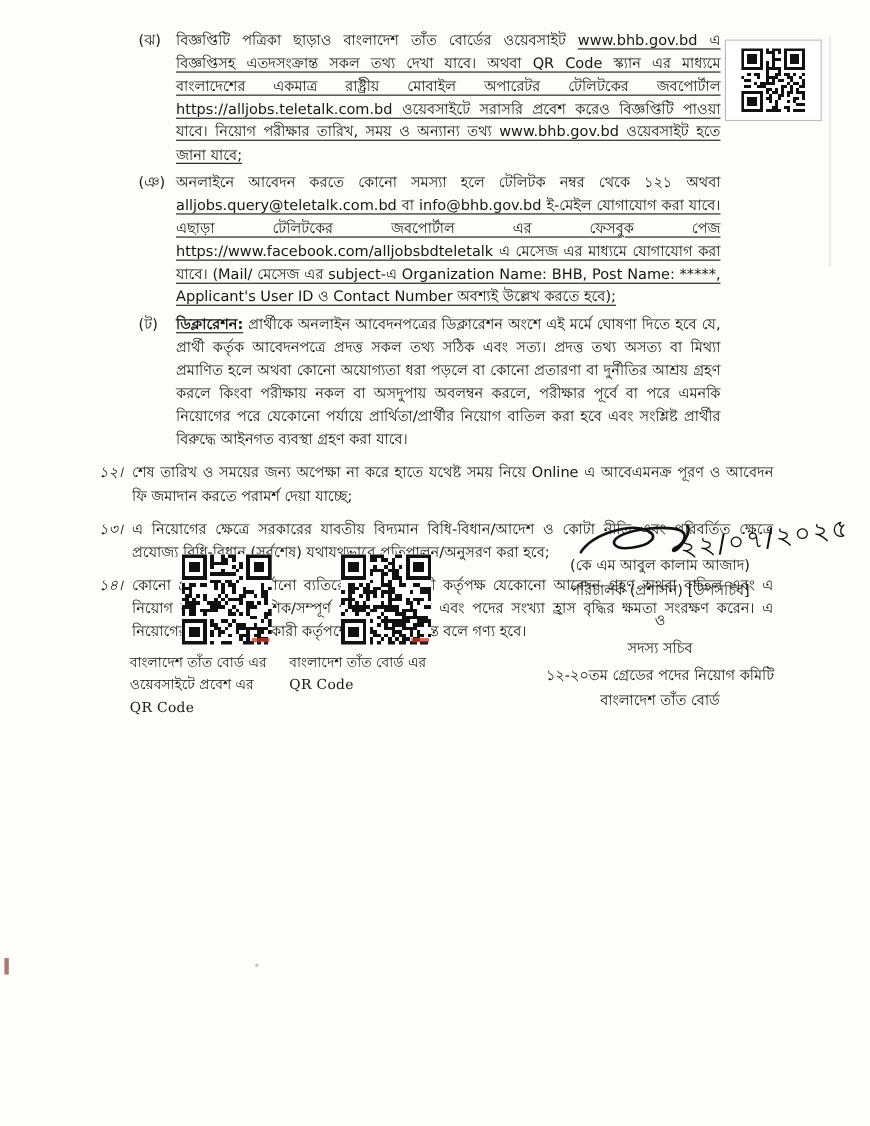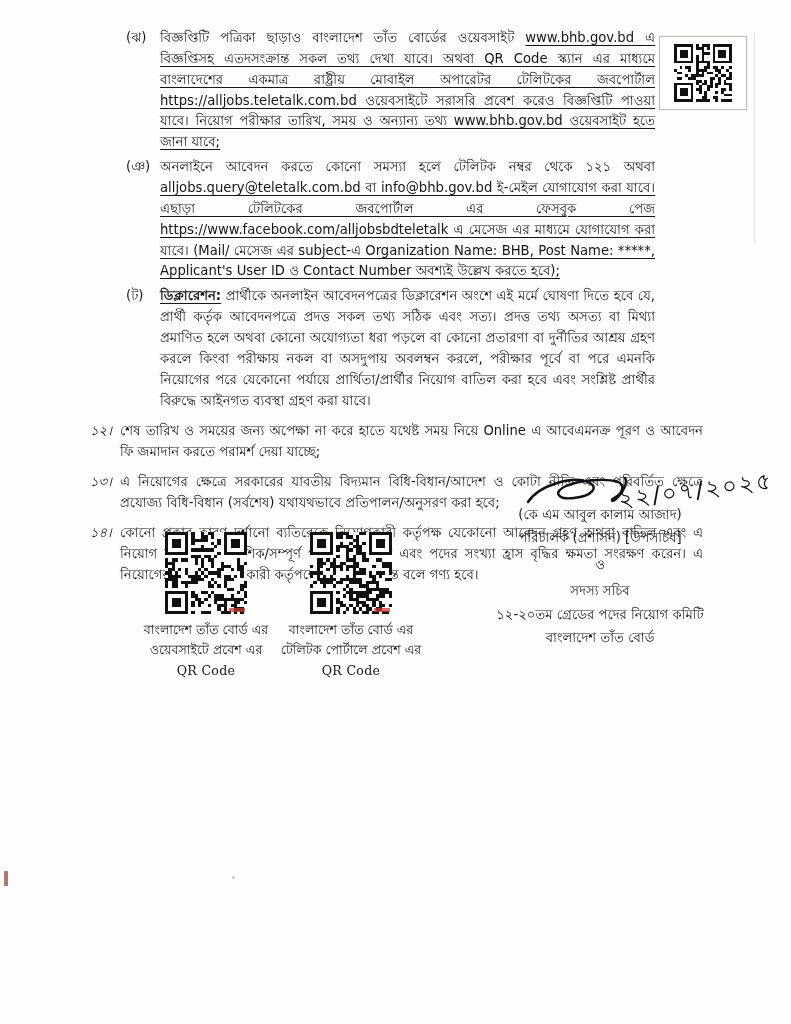--- a/index.html
+++ b/index.html
@@ -66,22 +66,21 @@
   
   .qr-box-top{
     position:absolute;left:659px;top:36px;width:86px;height:72px;
     border:1px solid #bcbcbc;
     background:#fff;
     display:flex;align-items:center;justify-content:center;
     box-shadow:0 0 2px rgba(0,0,0,0.08);
   }
   .qr-box-top svg{width:58px;height:58px;}
   .qr-col{
-    position:absolute;top:532px;width:176px;
-    text-align:center;
+    position:absolute;top:504px;width:176px;
   }
   .qr-col.left{left:118px;}
   .qr-col.right{left:263px;}
   .qr-img{
     position:relative;
     width:82px;height:82px;margin:0 auto;
     background:#fff;
   }
   .qr-img svg{width:82px;height:82px;display:block;}
   .qr-watermark{
@@ -739,21 +738,20 @@
           <rect x="19" y="1" width="5" height="5" fill="#fff"></rect>
           <rect x="20" y="2" width="3" height="3" fill="#111"></rect>
           <rect x="0" y="18" width="7" height="7" fill="#111"></rect>
           <rect x="1" y="19" width="5" height="5" fill="#fff"></rect>
           <rect x="2" y="20" width="3" height="3" fill="#111"></rect>
         </svg>
       <div class="qr-watermark"></div>
     </div>
     <div class="qr-caption">
       <div>বাংলাদেশ তাঁত বোর্ড এর</div>
-      <div>টেলিটক পোর্টালে প্রবেশ এর</div>
       <div class="en">QR Code</div>
     </div>
   </div>
 
   <div class="edge-line"></div>
   <div class="red-mark"></div>
   <div class="speck"></div>
 
 </div>
 

